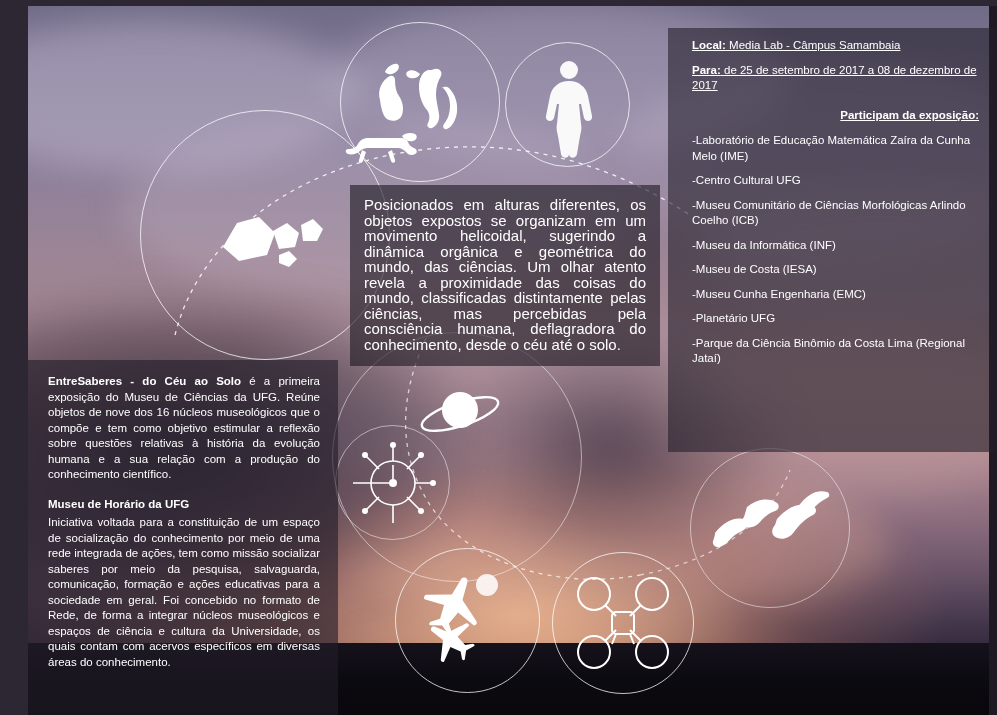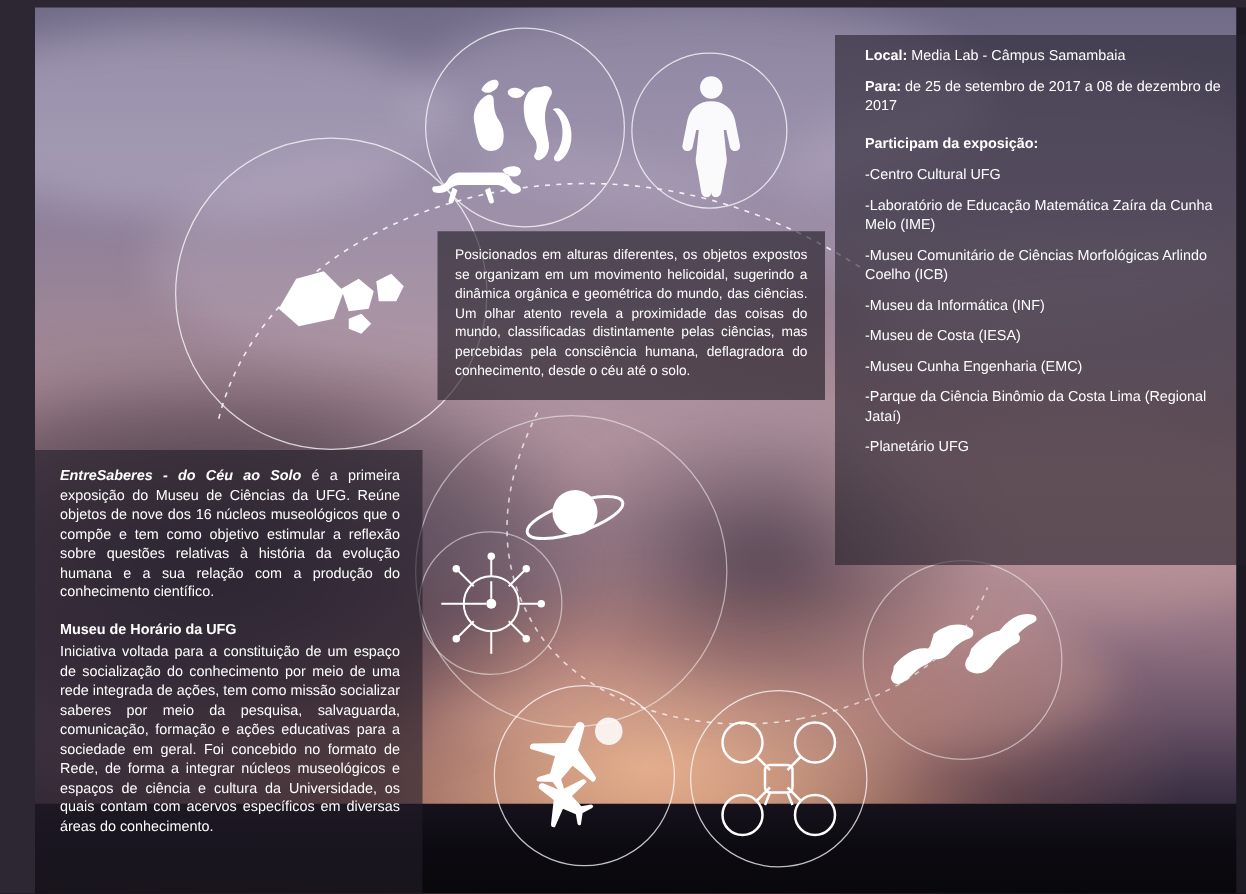--- a/index.html
+++ b/index.html
@@ -122,55 +122,55 @@
     position: absolute;
     box-sizing: border-box;
   }
   .panel-center-quote {
     left: 350px;
     top: 185px;
     width: 310px;
     background: rgba(30,26,36,0.62);
     padding: 12px 14px 14px 14px;
     color: #ffffff;
-    font-size: 11px;
+    font-size: 15px;
     line-height: 15.5px;
     text-align: justify;
   }
   .panel-right {
     left: 668px;
     top: 28px;
     width: 329px;
     height: 424px;
     background: rgba(36,31,43,0.60);
     padding: 10px 18px 10px 24px;
     color: #ffffff;
     font-size: 11.5px;
     line-height: 15.5px;
   }
-  .panel-right p { margin: 0 0 9px 0; }
+  .panel-right p { margin: 0 0 9px 0; text-decoration: underline; }
   .panel-right .lead { font-weight: bold; }
-  .panel-right .section-title { font-weight: bold; margin-top: 14px; margin-bottom: 10px; }
+  .panel-right .section-title { font-weight: bold; margin-top: 14px; margin-bottom: 10px; text-align: right; }
   .panel-right ul { list-style: none; margin: 0; padding: 0; }
   .panel-right li { margin-bottom: 9px; }
 
   .panel-left {
     left: 28px;
     top: 360px;
     width: 310px;
     bottom: 0;
     background: rgba(34,29,41,0.62);
     padding: 14px 18px 14px 20px;
     color: #ffffff;
     font-size: 11.5px;
     line-height: 15.5px;
     text-align: justify;
   }
   .panel-left p { margin: 0 0 14px 0; }
-  .panel-left .b { font-weight: bold; font-style: italic; }
+  .panel-left .b { font-weight: bold; }
   .panel-left .subhead { font-weight: bold; margin-bottom: 3px; display: block; }
 </style>
 </head>
 <body>
 
 <div id="poster">
 
   <div class="sky">
     <div class="cloud c1"></div>
     <div class="cloud c3"></div>
@@ -294,28 +294,28 @@
     <p>
       <span class="lead">Local:</span>
       <span>Media Lab - Câmpus Samambaia</span>
     </p>
     <p>
       <span class="lead">Para:</span>
       <span>de 25 de setembro de 2017 a 08 de dezembro de 2017</span>
     </p>
     <p class="section-title">Participam da exposição:</p>
     <ul>
+      <li>-Laboratório de Educação Matemática Zaíra da Cunha Melo (IME)</li>
       <li>-Centro Cultural UFG</li>
-      <li>-Laboratório de Educação Matemática Zaíra da Cunha Melo (IME)</li>
       <li>-Museu Comunitário de Ciências Morfológicas Arlindo Coelho (ICB)</li>
       <li>-Museu da Informática (INF)</li>
       <li>-Museu de Costa (IESA)</li>
       <li>-Museu Cunha Engenharia (EMC)</li>
+      <li>-Planetário UFG</li>
       <li>-Parque da Ciência Binômio da Costa Lima (Regional Jataí)</li>
-      <li>-Planetário UFG</li>
     </ul>
   </div>
 
   <div class="panel panel-left">
     <p>
       <span class="b">EntreSaberes - do Céu ao Solo</span><span> é a primeira exposição do Museu de Ciências da UFG. Reúne objetos de nove dos 16 núcleos museológicos que o compõe e tem como objetivo estimular a reflexão sobre questões relativas à história da evolução humana e a sua relação com a produção do conhecimento científico.</span>
     </p>
     <p>
       <span class="subhead">Museu de Horário da UFG</span>
       <span>Iniciativa voltada para a constituição de um espaço de socialização do conhecimento por meio de uma rede integrada de ações, tem como missão socializar saberes por meio da pesquisa, salvaguarda, comunicação, formação e ações educativas para a sociedade em geral. Foi concebido no formato de Rede, de forma a integrar núcleos museológicos e espaços de ciência e cultura da Universidade, os quais contam com acervos específicos em diversas áreas do conhecimento.</span>

